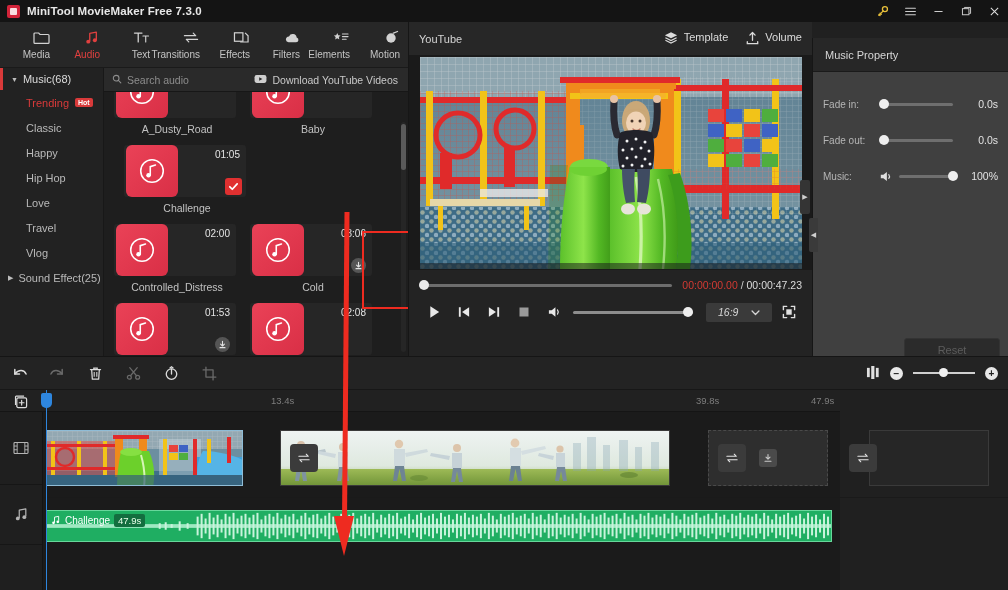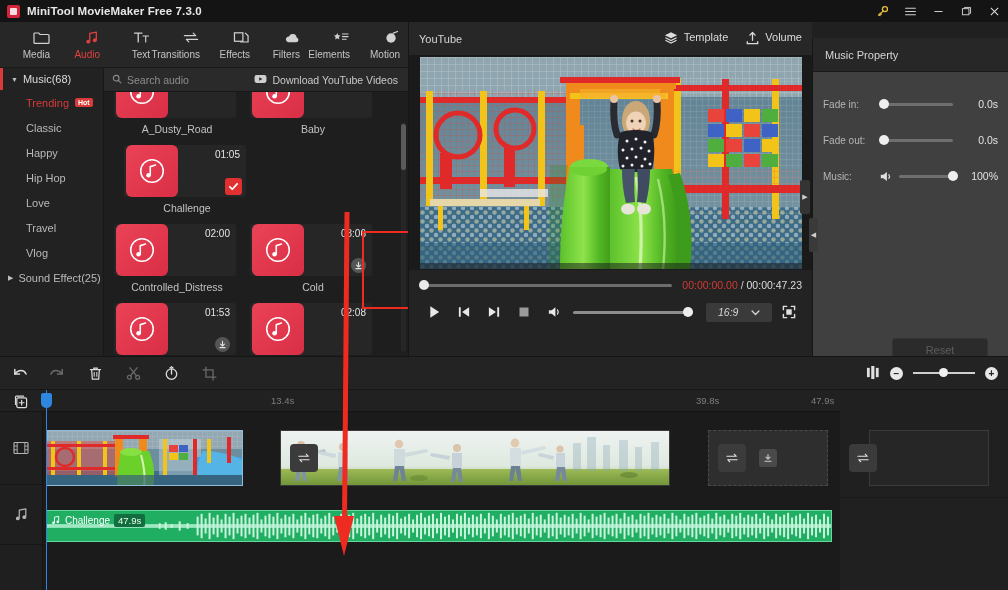--- a/index.html
+++ b/index.html
@@ -181,21 +181,21 @@
   .prop-head { height:34px; display:flex; align-items:center; padding:0 12px; border-bottom:1px solid #1a1a1a; background:#272727; }
   .prop-title { font-size:11px; color:#d6d6d6; }
   .prop-body { padding:14px 0 0 0; }
   .prop-row { display:flex; align-items:center; height:36px; padding:0 10px; }
   .prop-lbl { width:56px; font-size:10px; color:#b5b5b5; }
   .prop-slider { position:relative; width:72px; height:3px; background:#6f6f6f; border-radius:2px; margin-left:2px; }
   .ps-knob { position:absolute; top:-3.5px; width:10px; height:10px; border-radius:50%; background:#eee; }
   .prop-val { margin-left:auto; font-size:10.5px; color:#e2e2e2; width:38px; text-align:right; }
   .prop-vol-icon { width:18px; display:flex; align-items:center; color:#e0e0e0; }
   .prop-reset {
-    position:absolute; bottom:10px; right:20px; width:96px; height:24px;
+    position:absolute; bottom:10px; right:8px; width:96px; height:24px;
     background:#2b2b2b; border:1px solid #333; border-radius:3px;
     display:flex; align-items:center; justify-content:center;
     font-size:11px; color:#5c5c5c;
   }
   .prop-collapse {
     position:absolute; left:-4px; top:180px; width:9px; height:34px;
     background:#3a3a3a; border-radius:2px 0 0 2px; display:flex;
     align-items:center; justify-content:center; color:#cfcfcf; font-size:7px;
   }
   .player-collapse {

